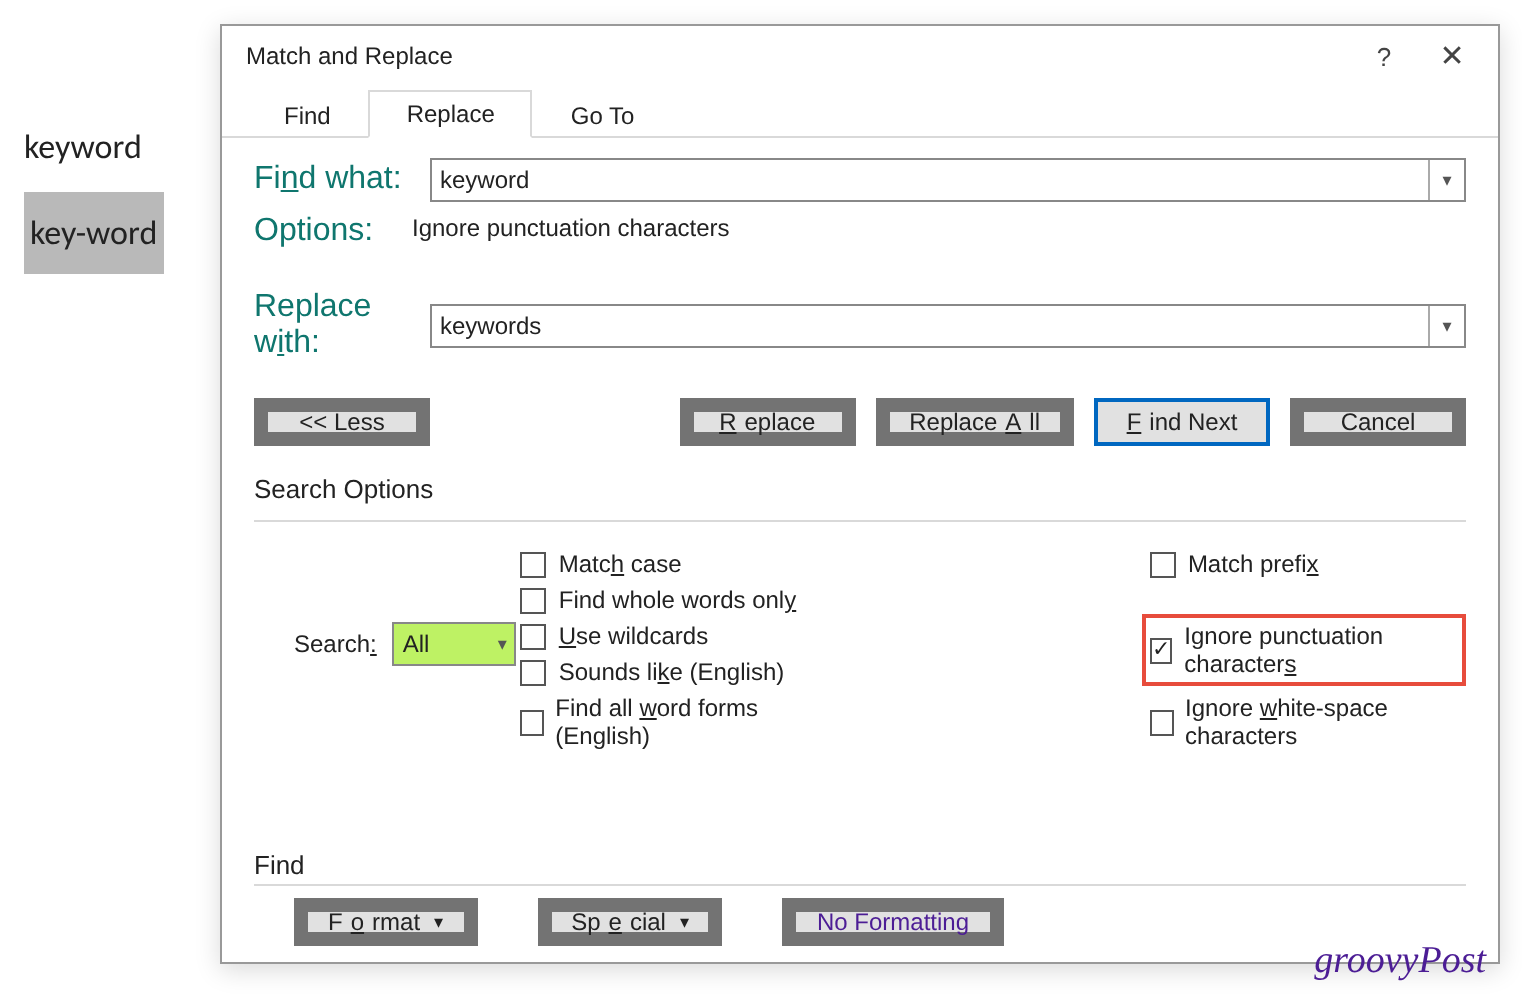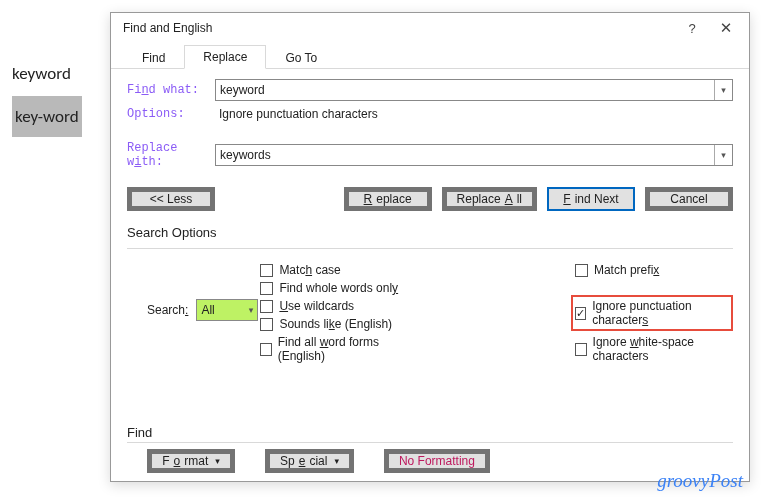--- a/index.html
+++ b/index.html
@@ -9,59 +9,59 @@
 .dialog { position: absolute; left: 110px; top: 12px; width: 640px; height: 470px; background: #fff; border: 1px solid #999; box-shadow: 0 3px 12px rgba(0,0,0,0.15); display:flex; flex-direction:column; }
 .titlebar { display: flex; align-items: center; height: 30px; padding: 0 6px 0 12px; font-size: 12px; color:#222; }
 .titlebar .spacer { flex: 1; }
 .titlebar .help, .titlebar .close { width: 34px; height: 28px; display: inline-flex; align-items: center; justify-content: center; font-size: 13px; color:#444; }
 .titlebar .close { font-size:15px; }
 .tabs { display: flex; align-items: flex-end; padding: 0 12px; border-bottom: 1px solid #d9d9d9; height: 26px; }
 .tab { padding: 4px 18px; font-size: 12px; color: #222; border: 1px solid transparent; border-bottom:none; position:relative; top:1px; }
 .tab.active { border-color: #d9d9d9; background: #fff; border-bottom: 1px solid #fff; }
 .body { padding: 10px 16px 6px 16px; display:flex; flex-direction:column; gap:6px; flex:1; }
 .row { display: flex; align-items: center; gap: 10px; }
-.label { width: 78px; font-size: 12px; color: #8b5cf6; font-family: Liberation Mono, monospace; }
+.label { width: 78px; font-size: 16px; color: #0f766e; }
 .underline { text-decoration: underline; }
 .combo { flex: 1; height: 22px; border: 1px solid #888; font-size: 12px; padding: 2px 4px; background:#fff; position:relative; display:flex; align-items:center; }
 .combo .caret { position:absolute; right:0; top:0; width:18px; height:100%; border-left:1px solid #aaa; display:flex; align-items:center; justify-content:center; font-size:9px; color:#555; }
-.opts-line { display:flex; gap:14px; }
+.opts-line { display:flex; gap:1px; }
 .opts-line .opttext { font-size:12px; }
 .btnrow { display: flex; gap: 10px; margin: 12px 0 4px 0; align-items:center; }
-.btn { height: 24px; min-width: 88px; padding: 0 10px; border: 5px solid #737373; background: #e1e1e1; font-size: 12px; display:inline-flex; align-items:center; justify-content:center; gap:4px; }
+.btn { height: 24px; min-width: 88px; padding: 0 10px; border: 7px solid #737373; background: #e1e1e1; font-size: 12px; display:inline-flex; align-items:center; justify-content:center; gap:4px; }
 .btn.primary { border: 2px solid #0067c0; background:#e1e1e1; }
 .group-label { font-size:13px; margin-top:4px; }
 .hr { border:none; border-top:1px solid #d9d9d9; margin:2px 0 6px 0; }
 .search-opts { margin-left: 20px; display:flex; flex-direction:row; gap:2px; }
 .search-row { display:flex; align-items:center; gap:8px; margin-bottom:4px; }
 .sel { width:62px; height:22px; border:1px solid #888; font-size:12px; padding:0 4px; background:#bef264; display:inline-flex; align-items:center; justify-content:space-between; }
 .sel .caret2 { font-size:9px; color:#555; }
 .cols { display:flex; gap:29px; margin-top:2px; }
 .col { display:flex; flex-direction:column; gap:4px; }
 .col.right { margin-left: 140px; }
 .chk { display:flex; align-items:center; gap:6px; font-size:12px; }
 .chk .box { width:13px; height:13px; border:1px solid #555; background:#fff; display:inline-flex; align-items:center; justify-content:center; font-size:10px; line-height:1; }
 .chk .box.checked::after { content:"✓"; font-size:11px; color:#222; }
 .highlight-red { border: 2px solid #e74c3c; padding: 2px 6px 2px 2px; margin-left:-4px; }
 .find-section { margin-top:auto; }
 .find-btns { display:flex; gap:30px; margin:6px 0 2px 20px; }
 .btn.drop::after { content:" ▾"; font-size:9px; margin-left:3px; }
-.disabled { color:#be185d; }
-.watermark { position:absolute; right:18px; bottom:8px; font-family: Georgia, 'Times New Roman', serif; font-size:19px; color:#3b82f6; font-style:italic; }
+.disabled { color:#4c1d95; }
+.watermark { position:absolute; right:18px; bottom:8px; font-family: Georgia, 'Times New Roman', serif; font-size:19px; color:#4c1d95; font-style:italic; }
 </style>
 </head>
 <body>
 
 <div class="doc-words">
   <div>keyword</div>
   <div style="margin-top:6px;"><span class="hl">key-word</span></div>
 </div>
 
 <div class="dialog">
   <div class="titlebar">
-    <span>Find and English</span>
+    <span>Match and Replace</span>
     <span class="spacer"></span>
     <span class="help">?</span>
     <span class="close">✕</span>
   </div>
 
   <div class="tabs">
     <div class="tab">Find</div>
     <div class="tab active">Replace</div>
     <div class="tab">Go To</div>
   </div>

